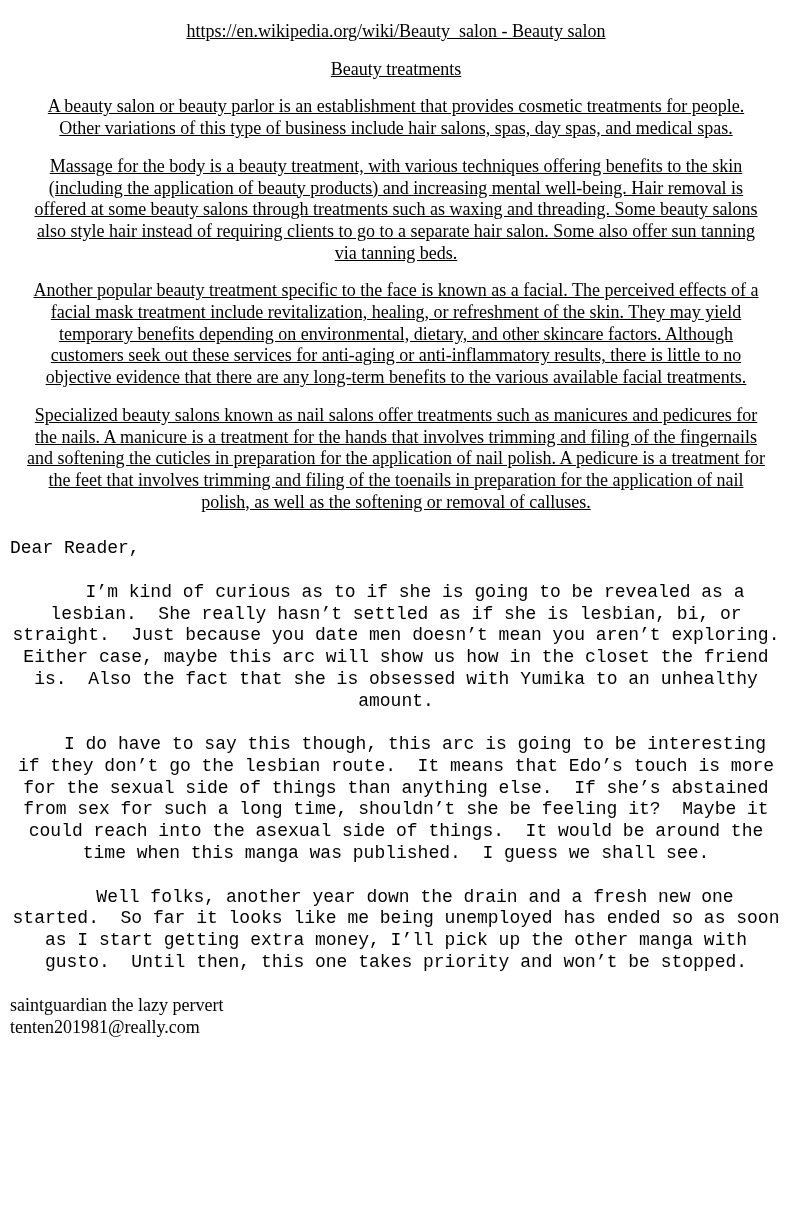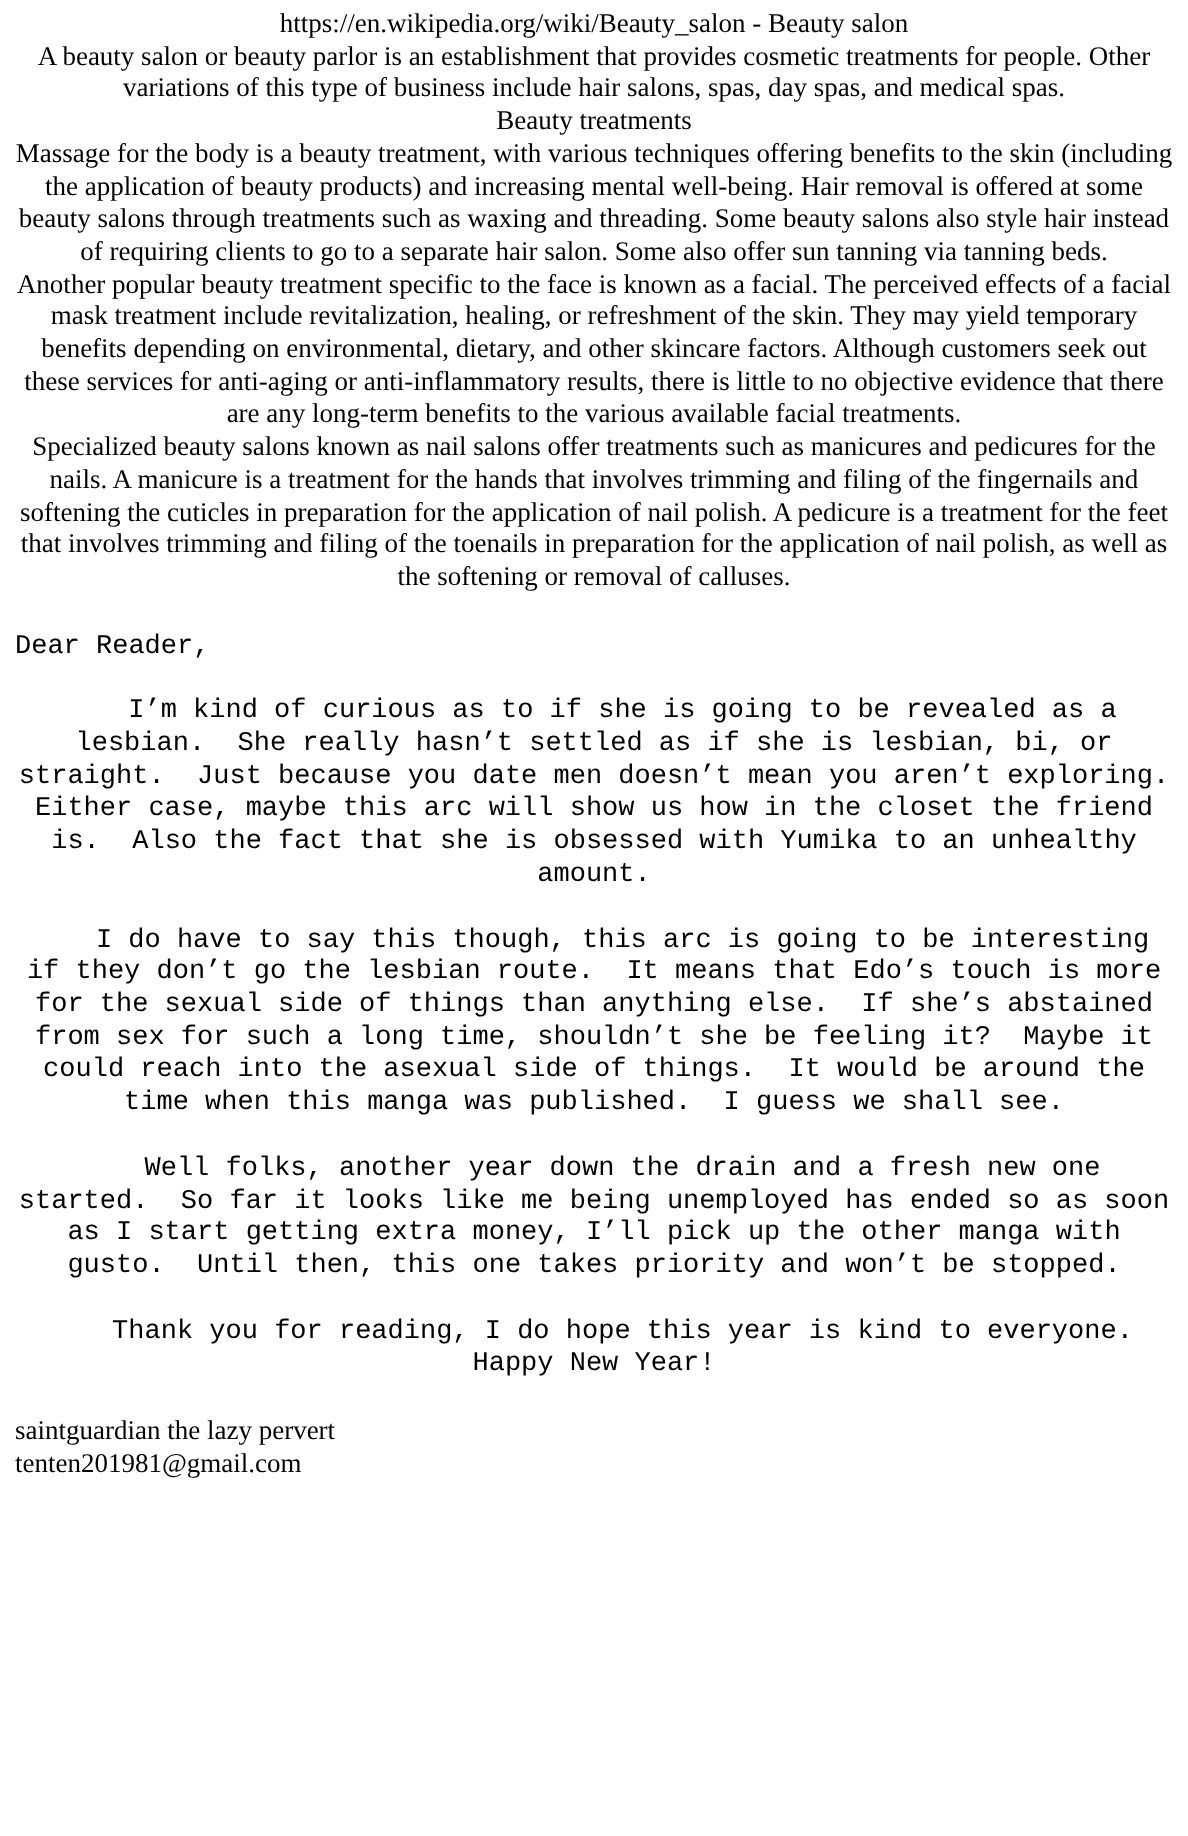--- a/index.html
+++ b/index.html
@@ -16,21 +16,22 @@
     font-size: 18px;
     line-height: 21.7px;
   }
   .doc {
     padding: 5px 10px 0 10px;
   }
   .top-block {
     text-align: center;
   }
   .top-block p {
-    margin: 0;
+    margin: 16px;
+    text-decoration: underline;
   }
   .letter {
     text-align: left;
   }
   .letter p {
     margin: 22px 0 0 0;
     font-family: Liberation Mono, monospace;
   }
   .salutation {
     margin-top: 25px !important;
@@ -41,33 +42,32 @@
     text-align: center;
   }
 </style>
 </head>
 <body>
 
 <div class="doc">
 
   <div class="top-block">
     <p>https://en.wikipedia.org/wiki/Beauty_salon - Beauty salon</p>
+    <p>Beauty treatments</p>
     <p>A beauty salon or beauty parlor is an establishment that provides cosmetic treatments for people. Other variations of this type of business include hair salons, spas, day spas, and medical spas.</p>
-    <p>Beauty treatments</p>
     <p>Massage for the body is a beauty treatment, with various techniques offering benefits to the skin (including the application of beauty products) and increasing mental well-being. Hair removal is offered at some beauty salons through treatments such as waxing and threading. Some beauty salons also style hair instead of requiring clients to go to a separate hair salon. Some also offer sun tanning via tanning beds.</p>
     <p>Another popular beauty treatment specific to the face is known as a facial. The perceived effects of a facial mask treatment include revitalization, healing, or refreshment of the skin. They may yield temporary benefits depending on environmental, dietary, and other skincare factors. Although customers seek out these services for anti-aging or anti-inflammatory results, there is little to no objective evidence that there are any long-term benefits to the various available facial treatments.</p>
     <p>Specialized beauty salons known as nail salons offer treatments such as manicures and pedicures for the nails. A manicure is a treatment for the hands that involves trimming and filing of the fingernails and softening the cuticles in preparation for the application of nail polish. A pedicure is a treatment for the feet that involves trimming and filing of the toenails in preparation for the application of nail polish, as well as the softening or removal of calluses.</p>
   </div>
 
   <div class="letter">
     <p class="salutation">Dear Reader,</p>
     <p class="lp">I’m kind of curious as to if she is going to be revealed as a lesbian.  She really hasn’t settled as if she is lesbian, bi, or straight.  Just because you date men doesn’t mean you aren’t exploring.  Either case, maybe this arc will show us how in the closet the friend is.  Also the fact that she is obsessed with Yumika to an unhealthy amount.</p>
     <p class="lp">I do have to say this though, this arc is going to be interesting if they don’t go the lesbian route.  It means that Edo’s touch is more for the sexual side of things than anything else.  If she’s abstained from sex for such a long time, shouldn’t she be feeling it?  Maybe it could reach into the asexual side of things.  It would be around the time when this manga was published.  I guess we shall see.</p>
     <p class="lp">Well folks, another year down the drain and a fresh new one started.  So far it looks like me being unemployed has ended so as soon as I start getting extra money, I’ll pick up the other manga with gusto.  Until then, this one takes priority and won’t be stopped.</p>
-    <p class="lp">Thank you for reading, I do hope this year is kind to everyone.  Happy New Year!</p>
     <p class="sig">
       </p>
       <div>saintguardian the lazy pervert</div>
-      <div>tenten201981@gmail.com</div>
+      <div>tenten201981@really.com</div>
     <p></p>
   </div>
 
 </div>
 
 </body></html>

